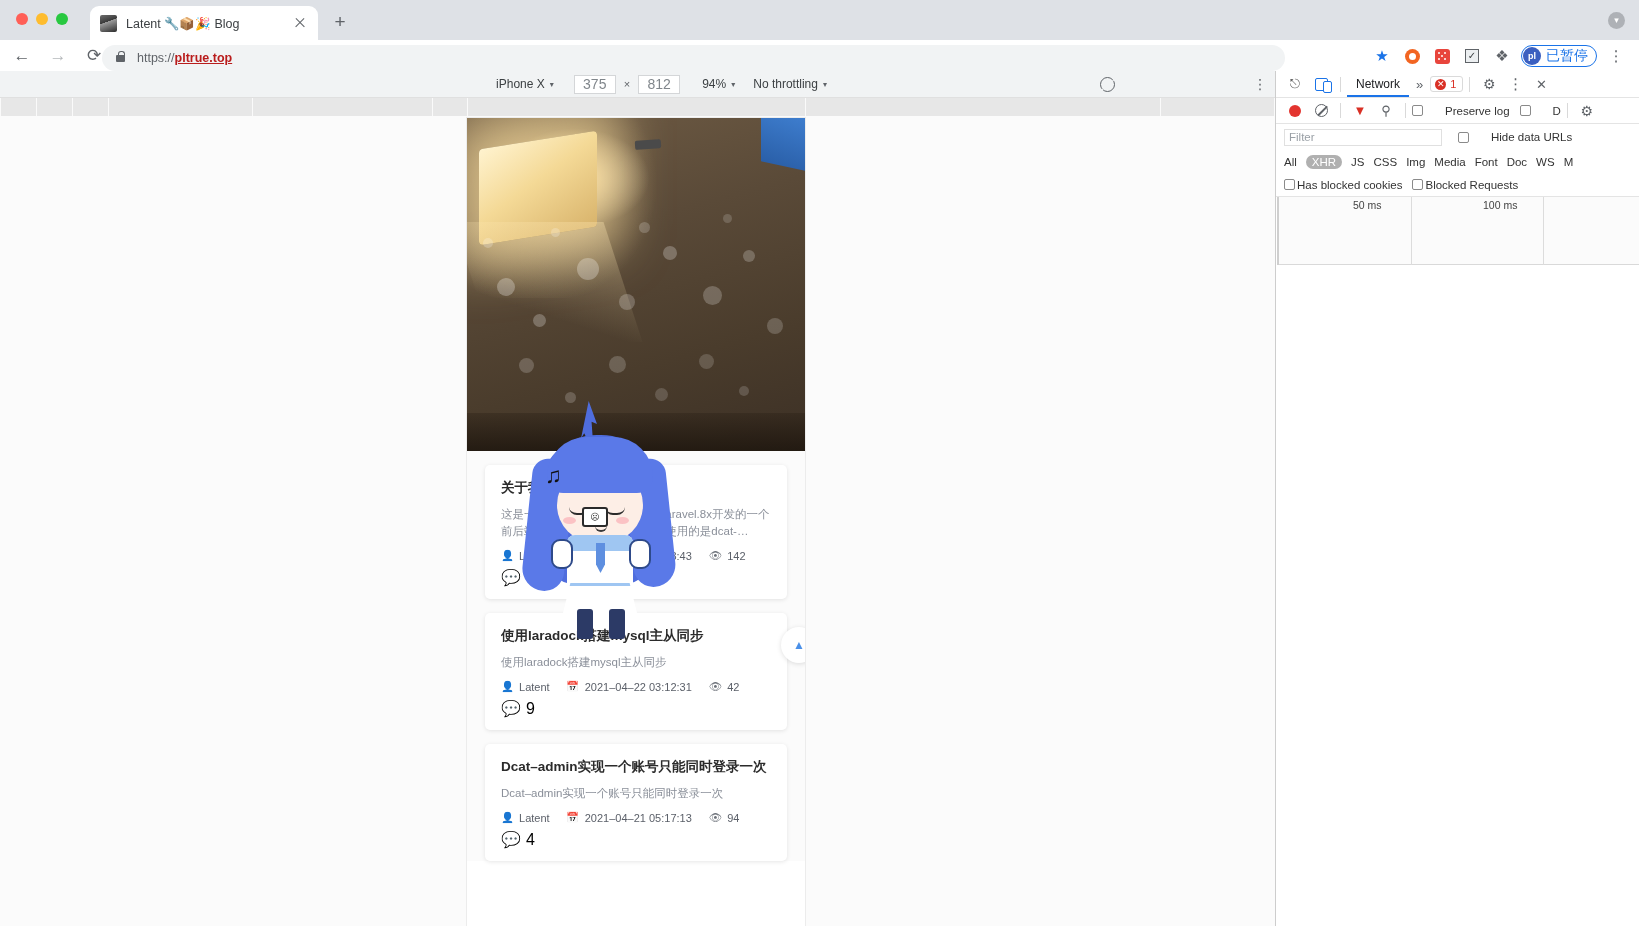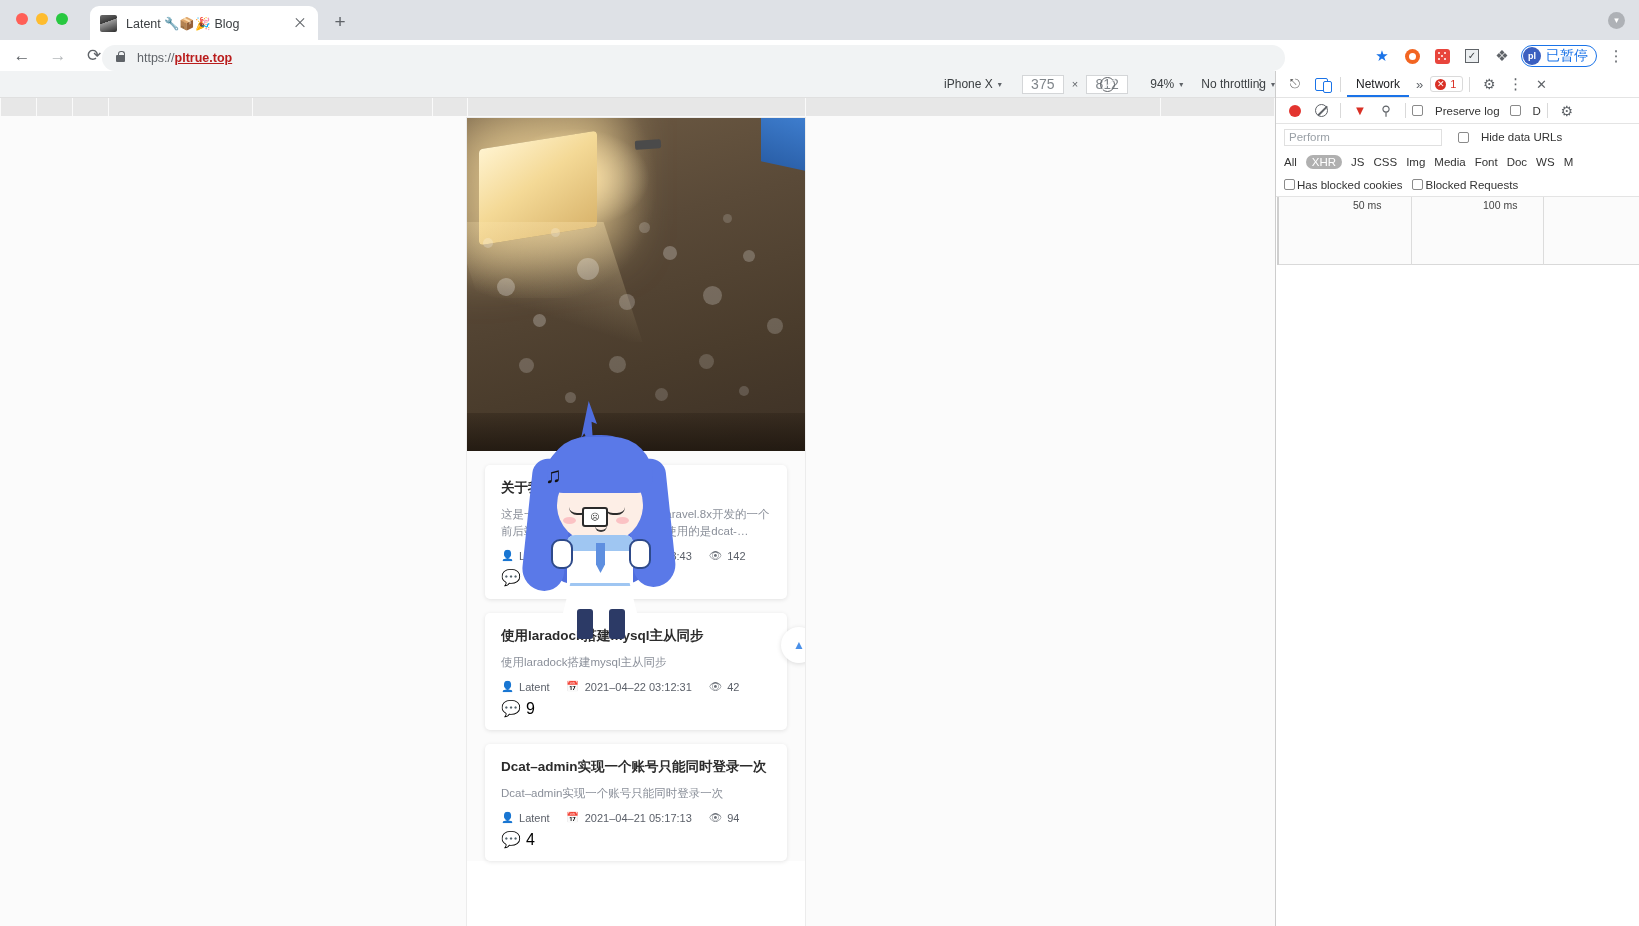--- a/index.html
+++ b/index.html
@@ -107,21 +107,21 @@
     width: 18px; height: 18px; border-radius: 50%; background: #3b5fc0; color: #fff;
     font-size: 9px; line-height: 18px; text-align: center; font-weight: 600;
   }
   .pill .ptxt { font-size: 14px; color: #1a73e8; }
   .kebab { color: #5f6368; font-size: 15px; letter-spacing: 0; }
 
   
   .devbar {
     position: absolute; top: 71px; left: 0; width: 1275px; height: 27px;
     background: #f1f3f4; border-bottom: 1px solid #e0e0e0;
-    display: flex; align-items: center; justify-content: flex-end; gap: 0; padding-left: 48px;
+    display: flex; align-items: center; justify-content: center; gap: 0; padding-left: 48px;
   }
   .devbar .seg { display: flex; align-items: center; font-size: 12px; color: #3c4043; }
   .devbar .sel { margin-right: 20px; }
   .devbar .caret { font-size: 8px; margin-left: 5px; color: #5f6368; }
   .dimbox {
     width: 42px; height: 19px; border: 1px solid #d4d6d8; background: #fff;
     font-size: 14px; color: #80868b; text-align: center; line-height: 17px;
   }
   .xsym { margin: 0 8px; font-size: 11px; color: #5f6368; }
   .zoomseg { margin-left: 22px; }
@@ -339,21 +339,21 @@
   .clear {
     width: 13px; height: 13px; border: 1.6px solid #5f6368; border-radius: 50%; position: relative;
   }
   .clear::after {
     content: ""; position: absolute; left: 0px; top: 5px; width: 13px; height: 1.6px;
     background: #5f6368; transform: rotate(-45deg);
   }
   .funnel { color: #d93025; font-size: 13px; }
   .search-ic { color: #5f6368; font-size: 13px; }
   .cb { width: 11px; height: 11px; border: 1.2px solid #8a8a8a; border-radius: 2px; background: #fff; flex: 0 0 11px; }
-  .cblabel { font-size: 11.5px; color: #333; margin-left: 12px; }
+  .cblabel { font-size: 11.5px; color: #333; margin-left: 22px; }
 
   .dt-row3 { height: 26px; display: flex; align-items: center; padding: 0 8px; }
   .filterbox {
     width: 158px; height: 17px; background: #fff; border: 1px solid #e0e0e0;
     font-size: 11.5px; color: #9aa0a6; line-height: 15px; padding: 0 4px;
   }
   .dt-row4 { height: 23px; display: flex; align-items: center; padding: 0 8px; gap: 9px; }
   .ftype { font-size: 11.5px; color: #333; }
   .ftype.on { background: #b0b0b0; color: #fff; border-radius: 7px; padding: 1px 6px; }
   .dt-row5 {
@@ -643,21 +643,21 @@
       <span class="cblabel">Preserve log</span>
       <div class="cb" style="margin-left:10px"></div>
       <span class="cblabel">D</span>
       <div class="vsep"></div>
       <div class="dt-ico">
           <span class="gear">⚙</span>
         </div>
     </div>
 
     <div class="dt-row3">
-      <div class="filterbox">Perform</div>
+      <div class="filterbox">Filter</div>
       <div style="display:flex;align-items:center;margin-left:16px">
         <div class="cb"></div>
         <span class="cblabel">Hide data URLs</span>
       </div>
     </div>
 
     <div class="dt-row4">
       <span class="ftype">All</span>
       <span class="ftype on">XHR</span>
       <span class="ftype">JS</span>

